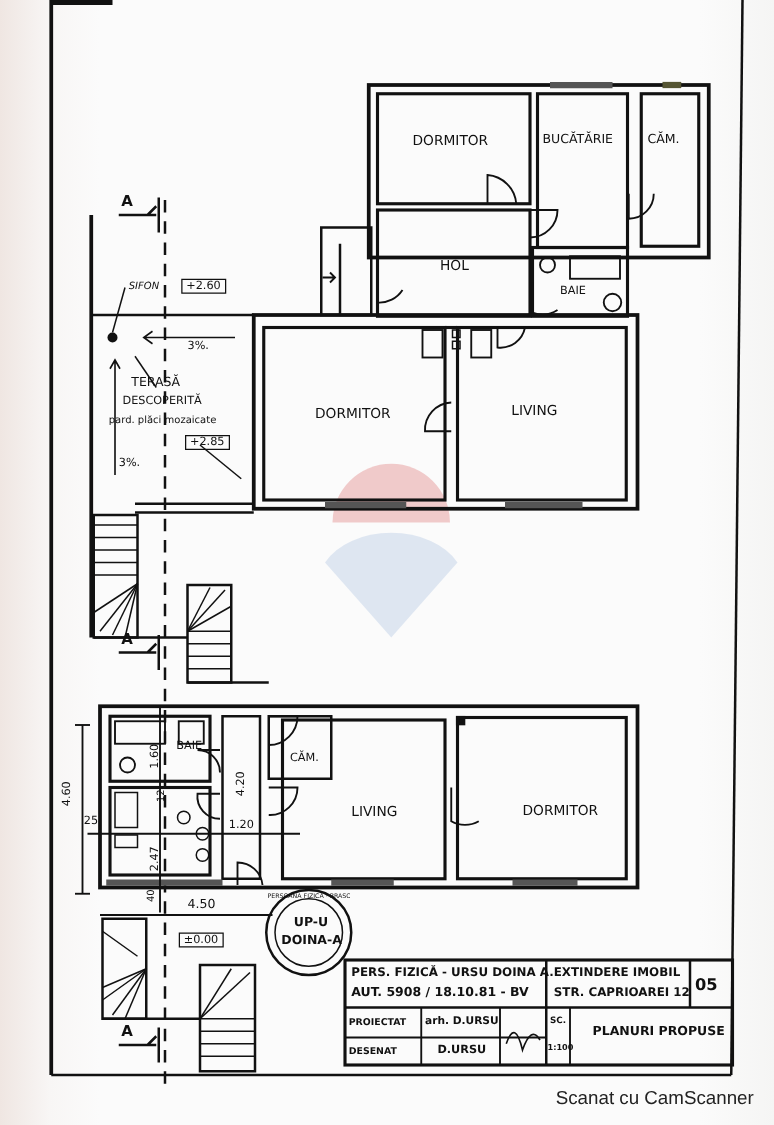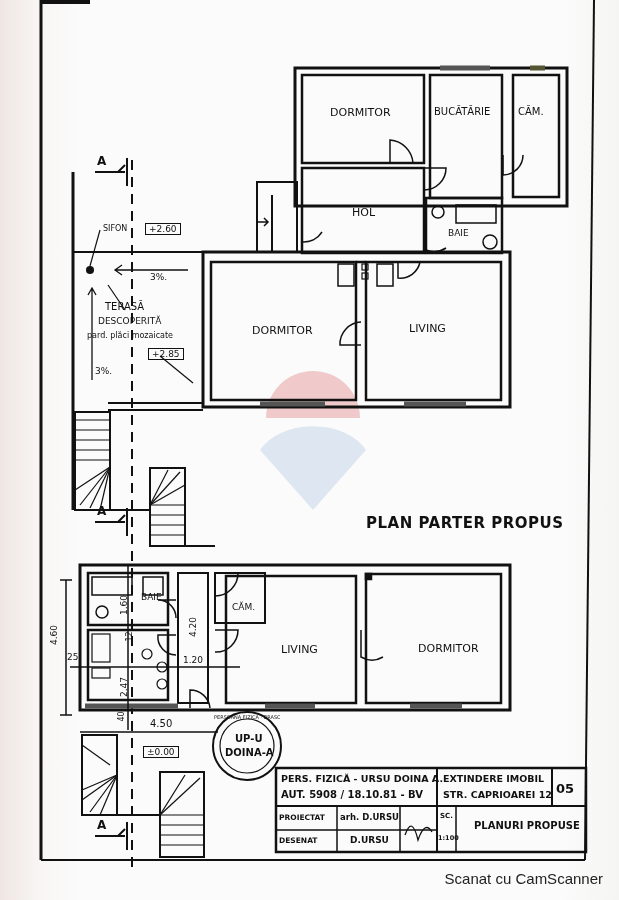--- a/index.html
+++ b/index.html
@@ -171,35 +171,34 @@
     <line x1="276" y1="806" x2="586" y2="806" stroke-width="2"></line>
     <line x1="437" y1="768" x2="437" y2="852" stroke-width="2"></line>
     <line x1="552" y1="768" x2="552" y2="806" stroke-width="2"></line>
     <line x1="276" y1="830" x2="437" y2="830" stroke-width="1.5"></line>
     <line x1="337" y1="806" x2="337" y2="852" stroke-width="1.5"></line>
     <line x1="400" y1="806" x2="400" y2="852" stroke-width="1.5"></line>
     <line x1="456" y1="806" x2="456" y2="852" stroke-width="1.5"></line>
     <path d="M405 835 Q412 815 418 840 Q425 820 432 832" stroke-width="1.3"></path>
   </svg>
 
-  <div class="hand" style="left:366px;top:514px;font-size:15px;">PLAN PARTER PROPUS</div>
 
   <div class="lbl" style="left:97px;top:154px;font-size:12px;font-weight:bold;">A</div>
   <div class="lbl" style="left:97px;top:504px;font-size:12px;font-weight:bold;">A</div>
   <div class="lbl" style="left:97px;top:818px;font-size:12px;font-weight:bold;">A</div>
 
   <div class="lbl" style="left:330px;top:106px;font-size:11px;">DORMITOR</div>
   <div class="lbl" style="left:434px;top:106px;font-size:10px;">BUCĂTĂRIE</div>
   <div class="lbl" style="left:518px;top:106px;font-size:10px;">CĂM.</div>
   <div class="lbl" style="left:352px;top:206px;font-size:11px;">HOL</div>
   <div class="lbl" style="left:448px;top:228px;font-size:9px;">BAIE</div>
   <div class="lbl" style="left:252px;top:324px;font-size:11px;">DORMITOR</div>
   <div class="lbl" style="left:409px;top:322px;font-size:11px;">LIVING</div>
 
-  <div class="lbl" style="left:103px;top:224px;font-size:8px;">SIFON</div>
+  <div class="lbl" style="left:103px;top:224px;font-size:8px;font-style:italic;">SIFON</div>
   <div class="lbl" style="left:145px;top:223px;font-size:9px;border:1.5px solid #111;padding:0 3px;">+2.60</div>
   <div class="lbl" style="left:150px;top:272px;font-size:9px;">3%.</div>
   <div class="lbl" style="left:105px;top:301px;font-size:10px;">TERASĂ</div>
   <div class="lbl" style="left:98px;top:316px;font-size:9px;text-align:center;">DESCOPERITĂ</div>
   <div class="lbl" style="left:87px;top:331px;font-size:8px;">pard. plăci mozaicate</div>
   <div class="lbl" style="left:148px;top:348px;font-size:9px;border:1.5px solid #111;padding:0 3px;">+2.85</div>
   <div class="lbl" style="left:95px;top:366px;font-size:9px;">3%.</div>
 
   <div class="lbl" style="left:141px;top:592px;font-size:9px;">BAIE</div>
   <div class="lbl" style="left:232px;top:602px;font-size:9px;">CĂM.</div>

